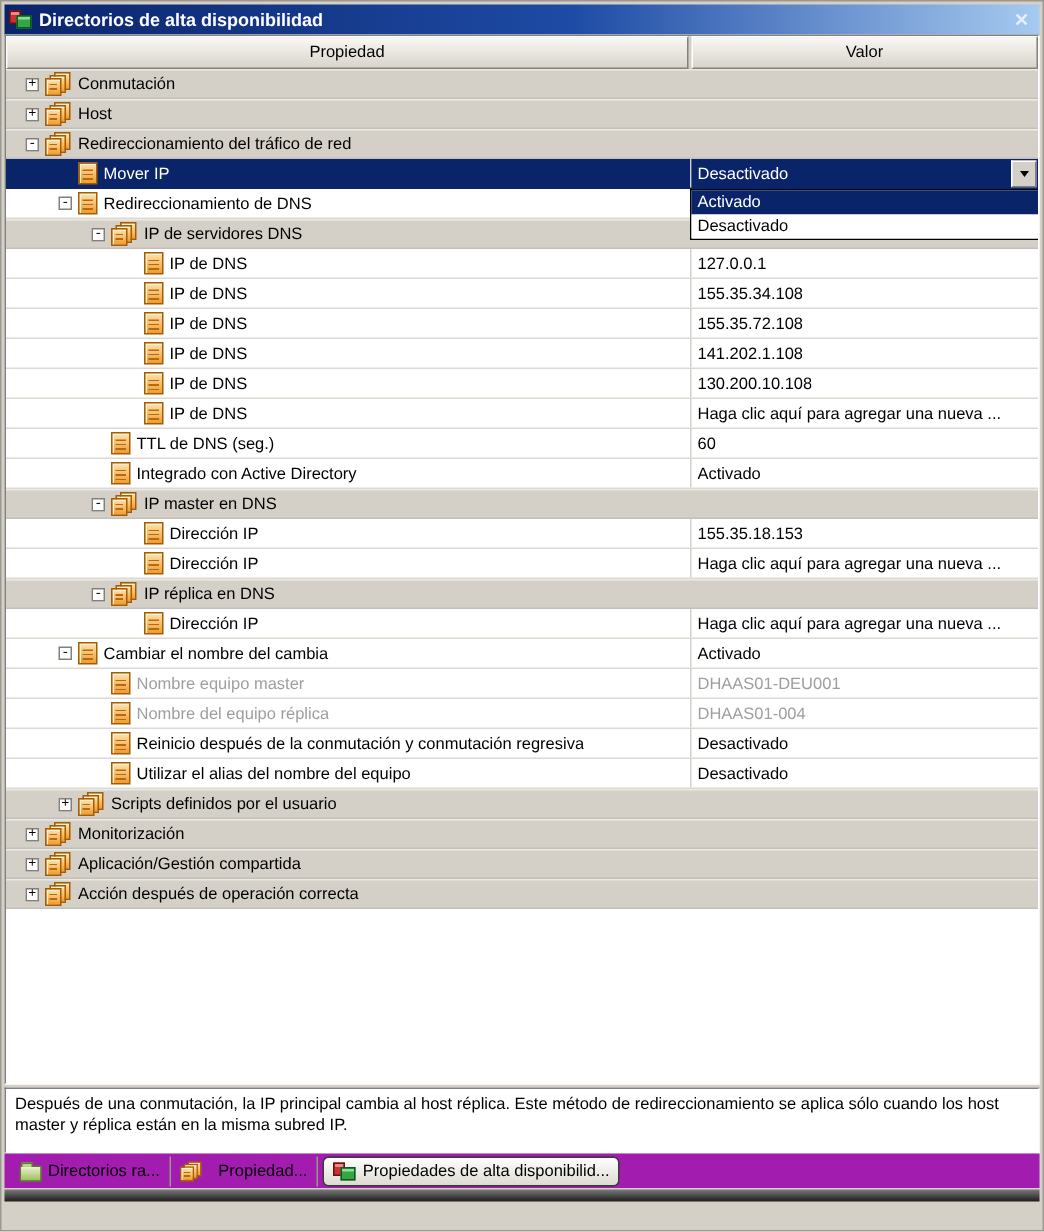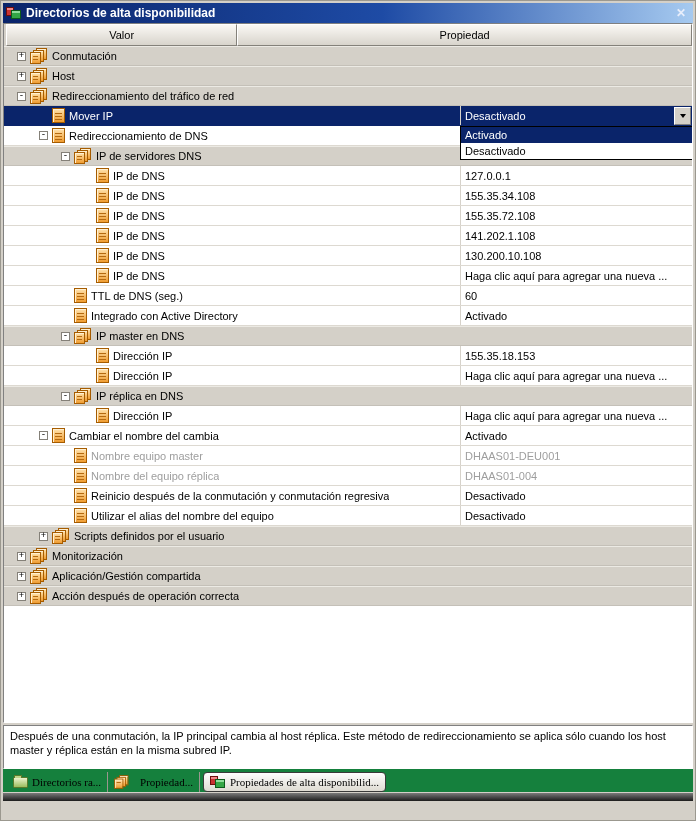--- a/index.html
+++ b/index.html
@@ -72,21 +72,21 @@
 
   .dropdown-list { position:absolute; left:456px; width:233px; top:80px; background:#fff; border:1px solid #000; z-index:5; }
   .dropdown-item { height:16px; line-height:16px; padding-left:4px; background:#fff; color:#000; }
   .dropdown-item.sel { background:#0a246a; color:#fff; }
 
   
   .description { margin-top:2px; height:44px; background:#fff; border:1px solid; border-color:#808080 #fff #fff #808080;
                  padding:3px 6px; line-height:14px; }
 
   
-  .tabbar { height:23px; display:flex; align-items:center; padding:2px 2px 0 4px; background:#15803d;font-family:Liberation Serif, serif; }
+  .tabbar { height:23px; display:flex; align-items:flex-start; padding:2px 2px 0 4px; background:#a21caf; }
   .tab { display:flex; align-items:center; gap:4px; padding:2px 6px; height:20px; white-space:nowrap; }
   .tab.plain { border-right:1px solid #9a968e; }
   .tab.active { border:1px solid #3a3a3a; border-radius:4px; background:linear-gradient(#fefefe,#dedbd2); margin-left:3px; }
   .folder-icon { width:15px; height:11px; position:relative; background:linear-gradient(#eaf2cc,#9cbd5e);
                  border:1px solid #5a7a2a; border-radius:1px; margin-top:2px; flex:0 0 auto; }
   .folder-icon::before { content:""; position:absolute; top:-3px; left:0; width:6px; height:2px;
                  background:#bcd488; border:1px solid #5a7a2a; border-bottom:none; }
   .tab .pages-icon { transform:scale(.85); transform-origin:left center; }
 
   .bottom-strip { height:8px; background:linear-gradient(#7a7a7a,#1c1c1c); margin-top:1px; }
@@ -100,22 +100,22 @@
     <span class="app-icon">
         <span class="red"></span>
         <span class="green"></span>
       </span>
     <span class="title">Directorios de alta disponibilidad</span>
     <span class="close">✕</span>
   </div>
 
   <div class="grid">
     <div class="grid-header">
+      <div class="col-header prop">Propiedad</div>
       <div class="col-header val">Valor</div>
-      <div class="col-header prop">Propiedad</div>
     </div>
     <div class="grid-body" id="grid-body">
       <div class="row group">
           <div class="cell prop-cell">
             <span class="indent" style="width: 13px;"></span>
             <span class="box">+</span>
             <span class="icon pages-icon">
               <span class="pp"></span>
               <span class="pp"></span>
               <span class="pp"></span>

